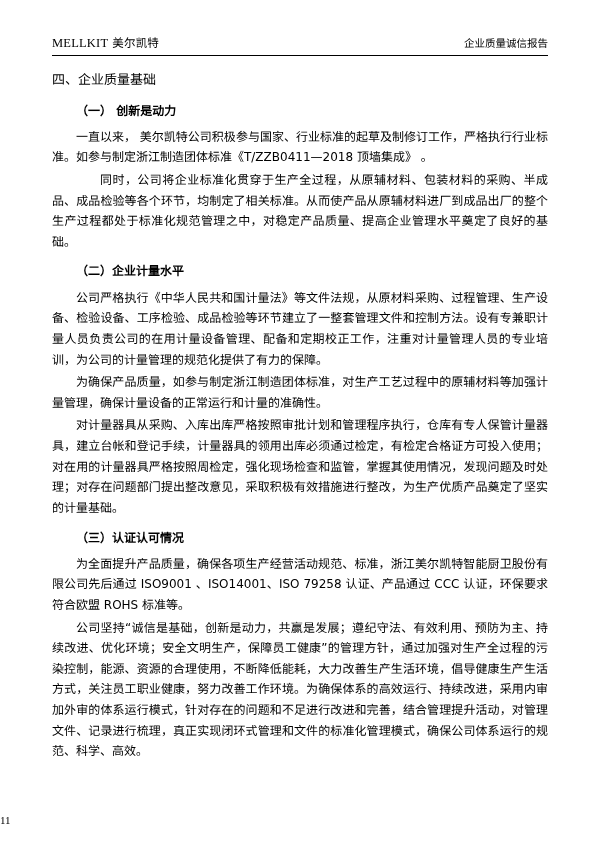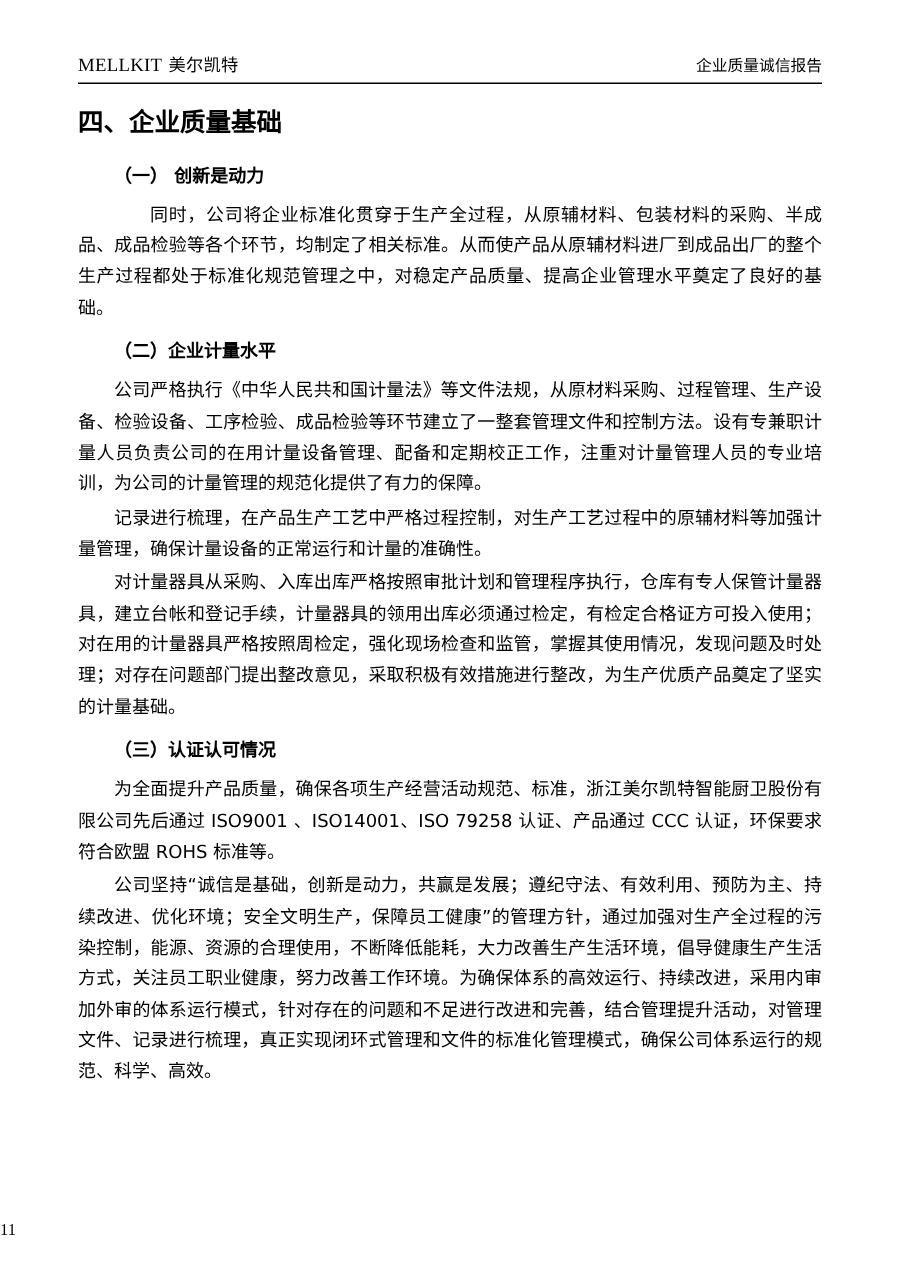--- a/index.html
+++ b/index.html
@@ -44,22 +44,22 @@
   .header-right {
     font-family: "DejaVu Sans", sans-serif;
     font-size: 10.5px;
     white-space: nowrap;
   }
   .content {
     padding-top: 14px;
   }
   h2.section-title {
     font-family: "DejaVu Sans", sans-serif;
-    font-weight: bold;
-    font-size: 17px;
+    font-weight: normal;
+    font-size: 13px;
     margin: 0 0 12px 0;
     line-height: 1.5;
   }
   h3.sub-title {
     font-family: "DejaVu Sans", sans-serif;
     font-weight: bold;
     font-size: 12px;
     margin: 10px 0 6px 0;
     text-indent: 24px;
     line-height: 1.6;
@@ -98,25 +98,26 @@
       <span class="brand-en">MELLKIT</span><span class="brand-cn">美尔凯特</span>
     </div>
     <div class="header-right">企业质量诚信报告</div>
   </div>
 
   <div class="content">
 
     <h2 class="section-title">四、企业质量基础</h2>
 
     <h3 class="sub-title">（一）  创新是动力</h3>
+    <p class="para">一直以来，    美尔凯特公司积极参与国家、行业标准的起草及制修订工作，严格执行行业标准。如参与制定浙江制造团体标准《T/ZZB0411—2018    顶墙集成》  。</p>
     <p class="para extra-indent">同时，公司将企业标准化贯穿于生产全过程，从原辅材料、包装材料的采购、半成品、成品检验等各个环节，均制定了相关标准。从而使产品从原辅材料进厂到成品出厂的整个生产过程都处于标准化规范管理之中，对稳定产品质量、提高企业管理水平奠定了良好的基础。</p>
 
     <h3 class="sub-title">（二）企业计量水平</h3>
     <p class="para">公司严格执行《中华人民共和国计量法》等文件法规，从原材料采购、过程管理、生产设备、检验设备、工序检验、成品检验等环节建立了一整套管理文件和控制方法。设有专兼职计量人员负责公司的在用计量设备管理、配备和定期校正工作，注重对计量管理人员的专业培训，为公司的计量管理的规范化提供了有力的保障。</p>
-    <p class="para">记录进行梳理，在产品生产工艺中严格过程控制，对生产工艺过程中的原辅材料等加强计量管理，确保计量设备的正常运行和计量的准确性。</p>
+    <p class="para">为确保产品质量，如参与制定浙江制造团体标准，对生产工艺过程中的原辅材料等加强计量管理，确保计量设备的正常运行和计量的准确性。</p>
     <p class="para">对计量器具从采购、入库出库严格按照审批计划和管理程序执行，仓库有专人保管计量器具，建立台帐和登记手续，计量器具的领用出库必须通过检定，有检定合格证方可投入使用；对在用的计量器具严格按照周检定，强化现场检查和监管，掌握其使用情况，发现问题及时处理；对存在问题部门提出整改意见，采取积极有效措施进行整改，为生产优质产品奠定了坚实的计量基础。</p>
 
     <h3 class="sub-title">（三）认证认可情况</h3>
     <p class="para">为全面提升产品质量，确保各项生产经营活动规范、标准，浙江美尔凯特智能厨卫股份有限公司先后通过 ISO9001 、ISO14001、ISO 79258 认证、产品通过 CCC 认证，环保要求符合欧盟 ROHS 标准等。</p>
 
     <p class="para"><span>公司坚持</span><b>“诚信是基础，创新是动力，共赢是发展；遵纪守法、有效利用、预防为主、持续改进、优化环境；安全文明生产，保障员工健康”</b><span>的管理方针，通过加强对生产全过程的污染控制，能源、资源的合理使用，不断降低能耗，大力改善生产生活环境，倡导健康生产生活方式，关注员工职业健康，努力改善工作环境。为确保体系的高效运行、持续改进，采用内审加外审的体系运行模式，针对存在的问题和不足进行改进和完善，结合管理提升活动，对管理文件、记录进行梳理，真正实现闭环式管理和文件的标准化管理模式，确保公司体系运行的规范、科学、高效。</span></p>
 
   </div>
 
   <div class="pagenum">11</div>

